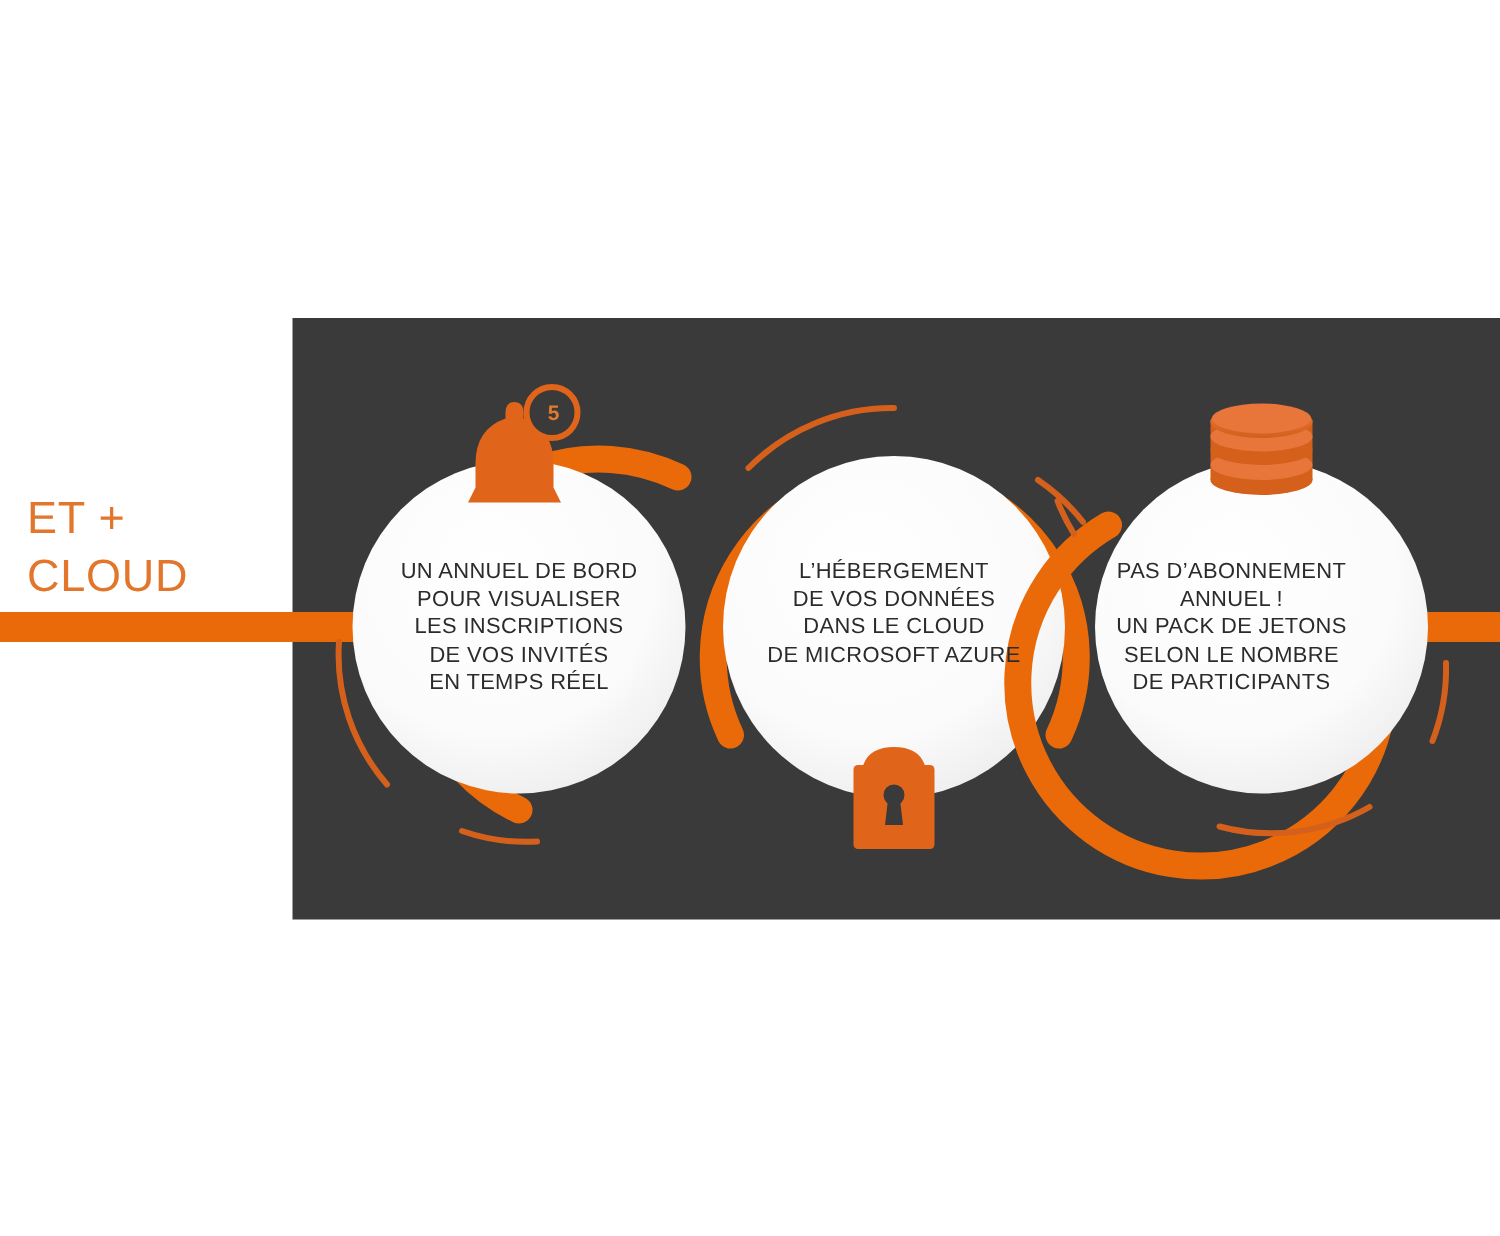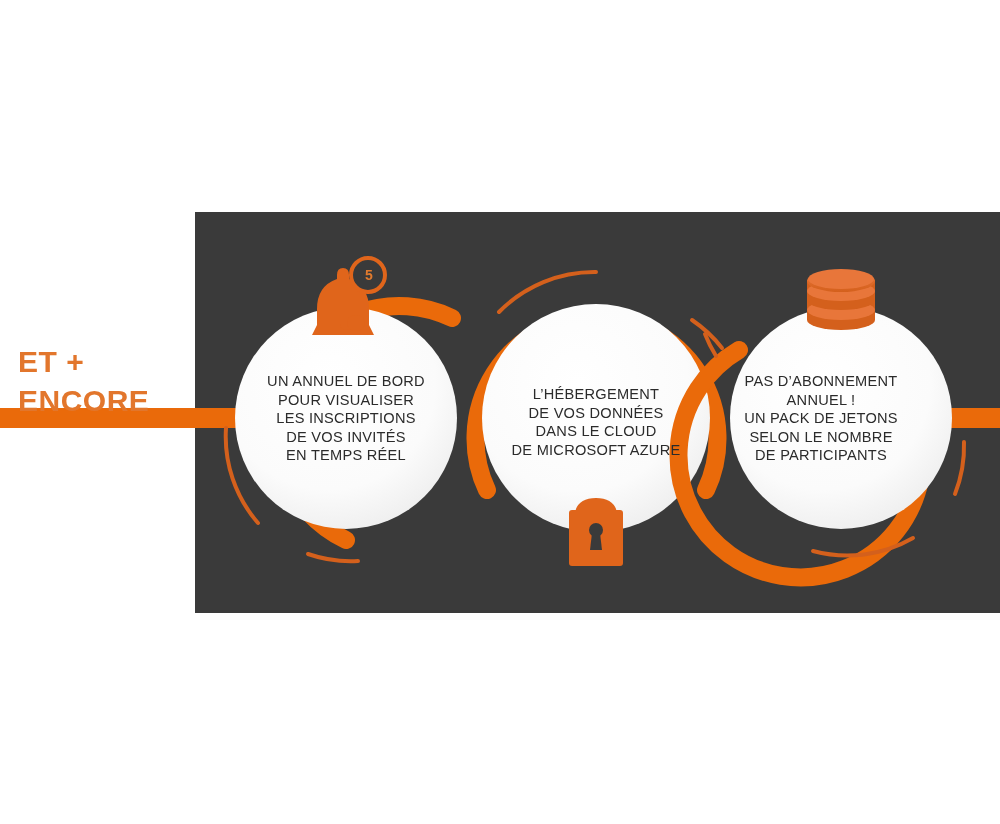--- a/index.html
+++ b/index.html
@@ -6,34 +6,34 @@
   body{
     width:1000px;height:824px;background:#ffffff;overflow:hidden;
     font-family:"Liberation Sans","DejaVu Sans",sans-serif;
     position:relative;
   }
   #stage{position:absolute;inset:0;width:1000px;height:824px;}
   #stage svg{position:absolute;top:0;left:0;}
 
   
   .heading{
-    position:absolute;left:18px;top:342px;width:172px;
-    font-weight:bold;font-size:30px;line-height:39px;
+    position:absolute;left:18px;top:326px;width:172px;
+    font-weight:normal;font-size:30px;line-height:39px;
     letter-spacing:.5px;color:#e2762c;
   }
   .heading div{white-space:nowrap;}
 
   
   .caption{
     position:absolute;text-align:center;color:#2b2b2b;
     font-size:14.6px;line-height:18.6px;letter-spacing:.25px;
     white-space:pre-line;
   }
   #cap1{left:236px;top:372px;width:220px;}
-  #cap2{left:486px;top:372px;width:220px;margin-top:13px;}
+  #cap2{left:486px;top:372px;width:220px;}
   #cap3{left:731px;top:372px;width:180px;}
 
   .badge-num{
     position:absolute;left:360px;top:266px;width:18px;height:18px;
     color:#e07a2e;font-size:14px;font-weight:bold;
     text-align:center;line-height:18px;
   }
 </style>
 </head>
 <body>
@@ -103,21 +103,21 @@
       <ellipse cx="841" cy="310" rx="34" ry="10" fill="#e8763a"></ellipse>
       <ellipse cx="841" cy="300" rx="34" ry="10" fill="#d4601c"></ellipse>
       <ellipse cx="841" cy="291" rx="34" ry="10" fill="#e8763a"></ellipse>
       <ellipse cx="841" cy="281" rx="34" ry="11" fill="url(#coinTop)"></ellipse>
       <ellipse cx="841" cy="279" rx="33" ry="10" fill="#e8763a"></ellipse>
     </g>
   </svg>
 
   <div class="heading">
     <div>ET +</div>
-    <div>ENCORE</div>
+    <div>CLOUD</div>
   </div>
 
   <div class="caption" id="cap1">UN ANNUEL DE BORD
 POUR VISUALISER
 LES INSCRIPTIONS
 DE VOS INVITÉS
 EN TEMPS RÉEL</div>
   <div class="caption" id="cap2">L’HÉBERGEMENT
 DE VOS DONNÉES
 DANS LE CLOUD

